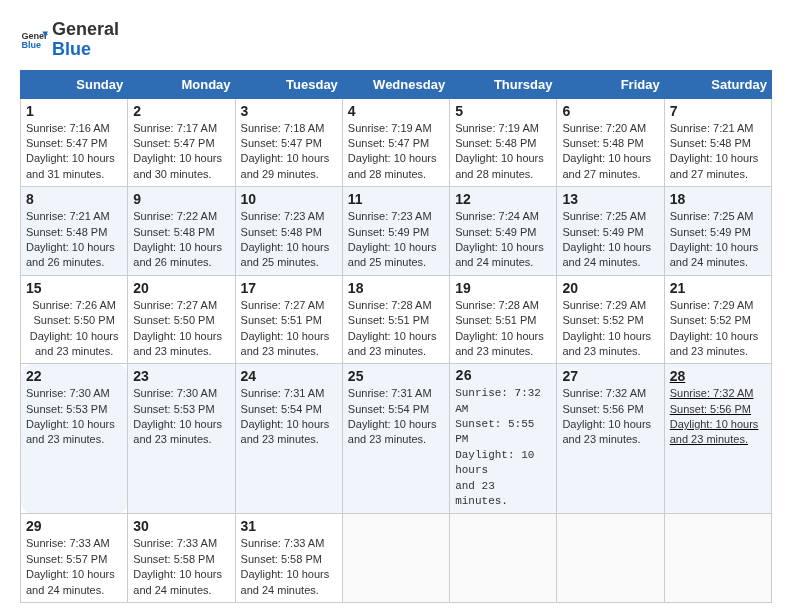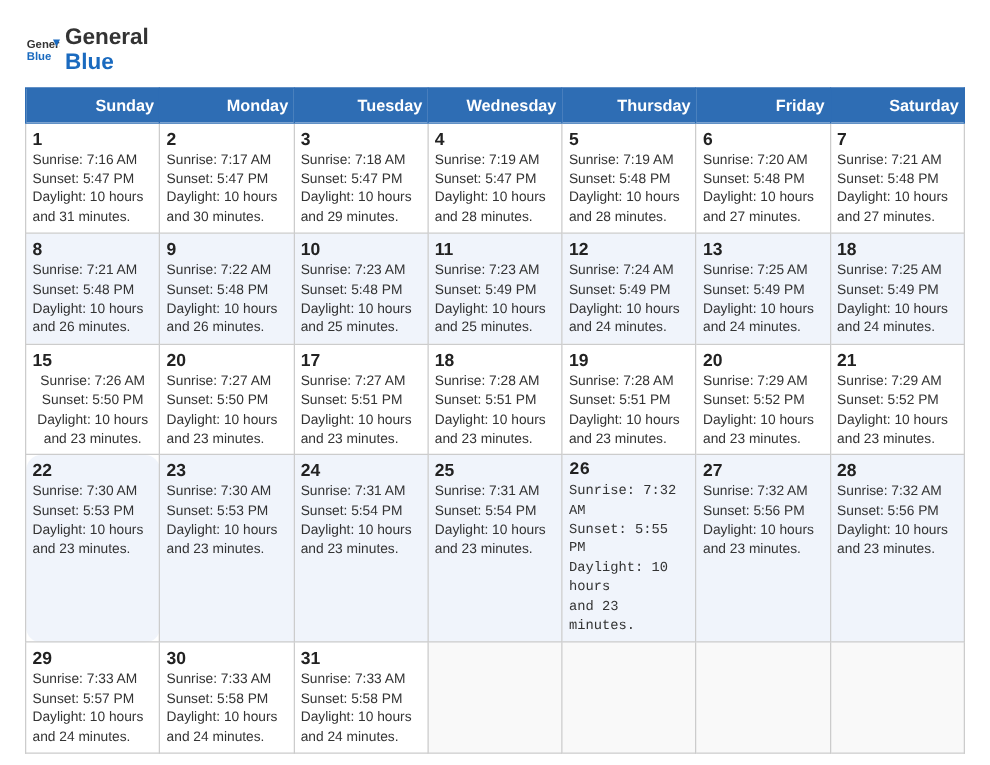--- a/index.html
+++ b/index.html
@@ -314,21 +314,21 @@
 Daylight: 10 hours
 and 23 minutes.</div>
         </td>
         <td style="background: rgb(240, 244, 251);">
           <span class="day-number">27</span>
           <div class="day-info" style="white-space: pre-line;">Sunrise: 7:32 AM
 Sunset: 5:56 PM
 Daylight: 10 hours
 and 23 minutes.</div>
         </td>
-        <td style="background: rgb(240, 244, 251);">
+        <td style="background: rgb(240, 244, 251); text-decoration: underline;">
           <span class="day-number">28</span>
           <div class="day-info" style="white-space: pre-line;">Sunrise: 7:32 AM
 Sunset: 5:56 PM
 Daylight: 10 hours
 and 23 minutes.</div>
         </td>
       </tr>
       <tr>
         <td>
           <span class="day-number">29</span>

